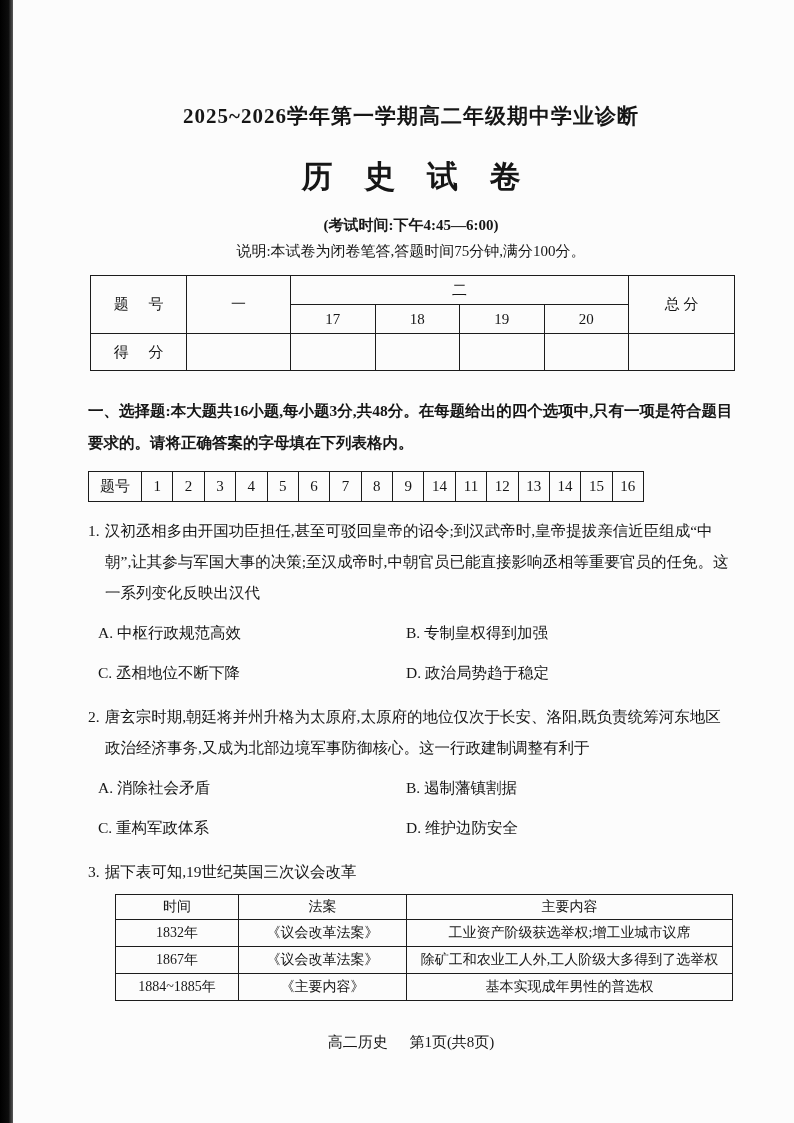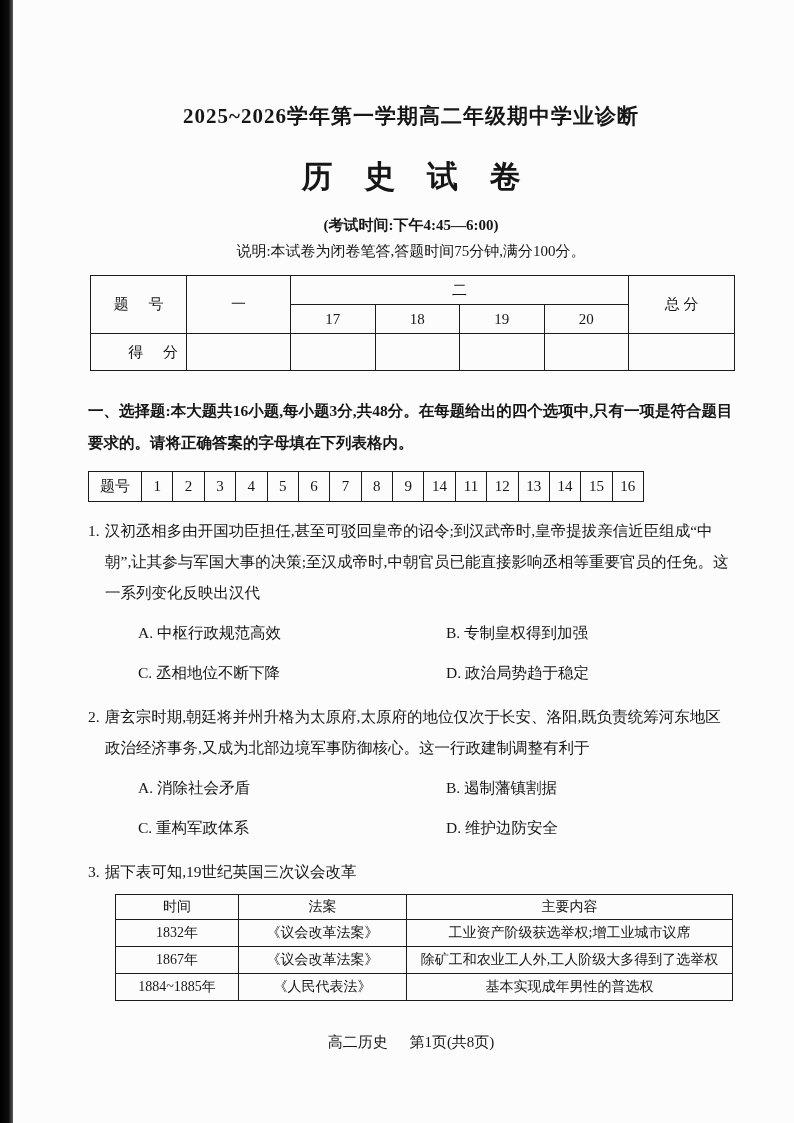--- a/index.html
+++ b/index.html
@@ -21,33 +21,33 @@
   .subject{text-align:center;font-size:31px;font-weight:bold;letter-spacing:12px;margin-top:26px;text-indent:12px;}
   .time-line{text-align:center;font-size:15px;font-weight:bold;margin-top:18px;}
   .note-line{text-align:center;font-size:15px;font-weight:normal;margin-top:7px;}
 
   table{border-collapse:collapse;table-layout:fixed;}
   td{border:1.5px solid #1c1c1c;text-align:center;font-size:15px;padding:0;overflow:hidden;}
 
   .score-table{width:645px;margin:14px 0 0 2px;}
   .score-table tr.r1 td{height:28px;}
   .score-table tr.r2 td{height:28px;}
-  .score-table tr.r3 td{height:36px;text-align:right;}
+  .score-table tr.r3 td{height:36px;}
   .score-table .wide{letter-spacing:8px;text-indent:8px;}
 
   .section-head{font-weight:bold;font-size:15.5px;line-height:2.05;margin:24px 0 0 0;}
 
   .answer-table{width:556px;margin:12px 0 0 0;}
   .answer-table td{height:29px;font-size:15px;}
 
   .question{margin-top:13px;font-size:15.5px;line-height:2.0;}
   .q-body{padding-left:17px;text-indent:-17px;}
   .q-num{margin-right:5px;}
   .options{padding-left:10px;margin-top:4px;}
-  .opt-row{display:grid;grid-template-columns:308px 1fr;margin-top:9px;margin-left:40px;}
+  .opt-row{display:grid;grid-template-columns:308px 1fr;margin-top:9px;}
 
   .reform-table{width:618px;margin:7px 0 0 27px;}
   .reform-table td{height:26px;font-size:14px;}
   .reform-table tr.hd td{height:24px;}
 
   .footer{text-align:center;margin-top:32px;font-size:15px;}
   .footer span{margin:0 9px;}
 </style>
 </head>
 <body>
@@ -163,21 +163,21 @@
       <td>《议会改革法案》</td>
       <td>工业资产阶级获选举权;增工业城市议席</td>
     </tr>
     <tr>
       <td>1867年</td>
       <td>《议会改革法案》</td>
       <td>除矿工和农业工人外,工人阶级大多得到了选举权</td>
     </tr>
     <tr>
       <td>1884~1885年</td>
-      <td>《人民代表法》</td>
+      <td>《主要内容》</td>
       <td>基本实现成年男性的普选权</td>
     </tr>
   </tbody>
     </table>
 
   <div class="footer">
     <span>高二历史</span>
     <span>第1页(共8页)</span>
   </div>
 

